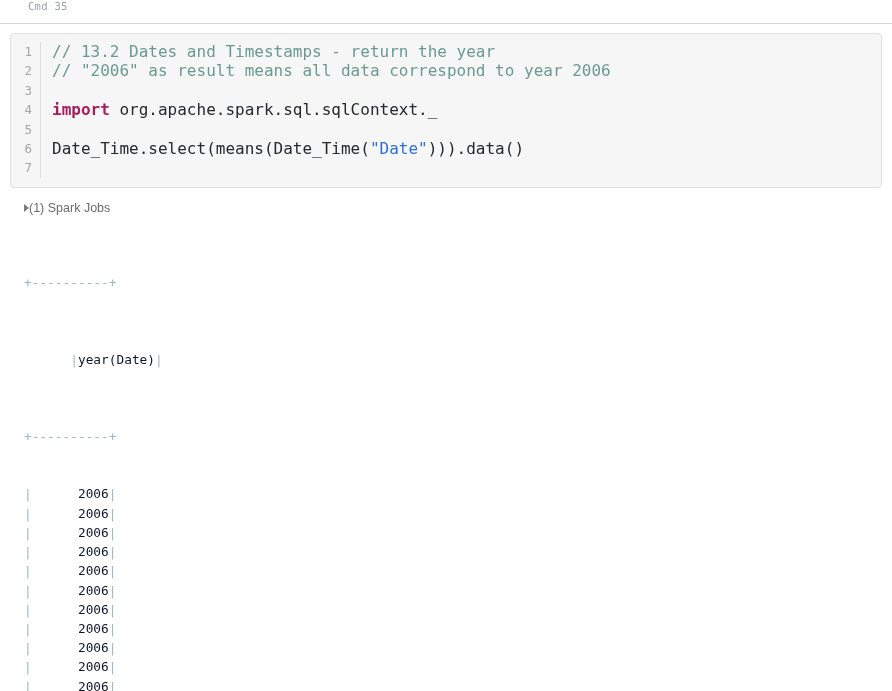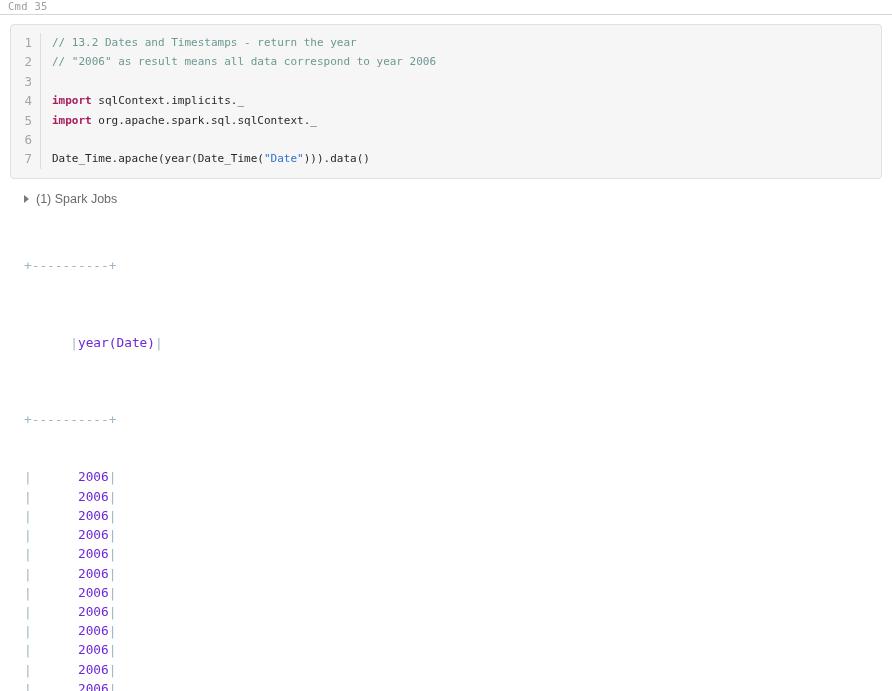--- a/index.html
+++ b/index.html
@@ -11,22 +11,22 @@
   body {
     width: 892px;
     height: 691px;
     font-family: "Liberation Sans", sans-serif;
     color: #333333;
     overflow: hidden;
   }
 
   
   .cell-header {
-    height: 15px;
-    padding-left: 8px;
+    height: 24px;
+    padding-left: 28px;
     display: flex;
     align-items: flex-start;
     border-bottom: 1px solid #d6d6d6;
     box-sizing: border-box;
   }
   .cmd-label {
     font-family: "DejaVu Sans Mono", "Liberation Mono", monospace;
     font-size: 10.5px;
     line-height: 12px;
     color: #9aa0a6;
@@ -66,41 +66,40 @@
     white-space: pre;
   }
   .code-area {
     flex: 1 1 auto;
     padding-left: 11px;
     box-sizing: border-box;
     min-width: 0;
   }
   .code-area .cl {
     font-family: "DejaVu Sans Mono", "Liberation Mono", monospace;
-    font-size: 11px;
+    font-size: 16px;
     line-height: 19.4px;
     white-space: pre;
     color: #24292e;
   }
   .tok-comment { color: #6a9a92; }
   .tok-keyword { color: #a71d5d; font-weight: bold; }
   .tok-string  { color: #2f6fd0; }
   .tok-plain   { color: #24292e; }
 
   
   .result {
     padding: 12px 0 0 24px;
     box-sizing: border-box;
   }
   .spark-jobs {
     display: flex;
     align-items: center;
-    gap: 7px;
     height: 17px;
-    margin-bottom: 10px;
+    margin-bottom: 18px;
     cursor: pointer;
     width: fit-content;
   }
   .tri {
     width: 0;
     height: 0;
     border-left: 5px solid #7a7a7a;
     border-top: 4px solid transparent;
     border-bottom: 4px solid transparent;
     display: block;
@@ -115,21 +114,21 @@
   .out-block {
     font-family: "DejaVu Sans Mono", "Liberation Mono", monospace;
     font-size: 12.8px;
     line-height: 19.2px;
     white-space: pre;
     color: #4f4f4f;
   }
   .out-line { white-space: pre; }
   .rule { color: #9fb6c6; }
   .bar  { color: #9fb6c6; }
-  .val  { color: #6d28d9; }
+  .val  { color: #0f172a; }
 </style>
 </head>
 <body>
 
 <div class="cell-header">
   <span class="cmd-label">Cmd 35</span>
 </div>
 
 <div class="editor-wrap">
   <div class="editor">
@@ -139,24 +138,23 @@
       <div class="ln">3</div>
       <div class="ln">4</div>
       <div class="ln">5</div>
       <div class="ln">6</div>
       <div class="ln">7</div>
     </div>
     <div class="code-area" id="code-area">
         <div class="cl"><span class="tok-comment">// 13.2 Dates and Timestamps - return the year</span></div>
         <div class="cl"><span class="tok-comment">// "2006" as result means all data correspond to year 2006</span></div>
         <div class="cl">&nbsp;</div>
-        <div class="cl"><span class="tok-keyword">import</span><span class="tok-plain"> sqlContext.implicits._</span></div>
         <div class="cl"><span class="tok-keyword">import</span><span class="tok-plain"> org.apache.spark.sql.sqlContext._</span></div>
         <div class="cl">&nbsp;</div>
-        <div class="cl"><span class="tok-plain">Date_Time.apache(year(Date_Time(</span><span class="tok-string">"Date"</span><span class="tok-plain">))).data()</span></div>
+        <div class="cl"><span class="tok-plain">Date_Time.select(means(Date_Time(</span><span class="tok-string">"Date"</span><span class="tok-plain">))).data()</span></div>
       </div>
   </div>
 </div>
 
 <div class="result">
 
   <div class="spark-jobs">
     <span class="tri"></span>
     <span class="spark-jobs-label">(1) Spark Jobs</span>
   </div>

